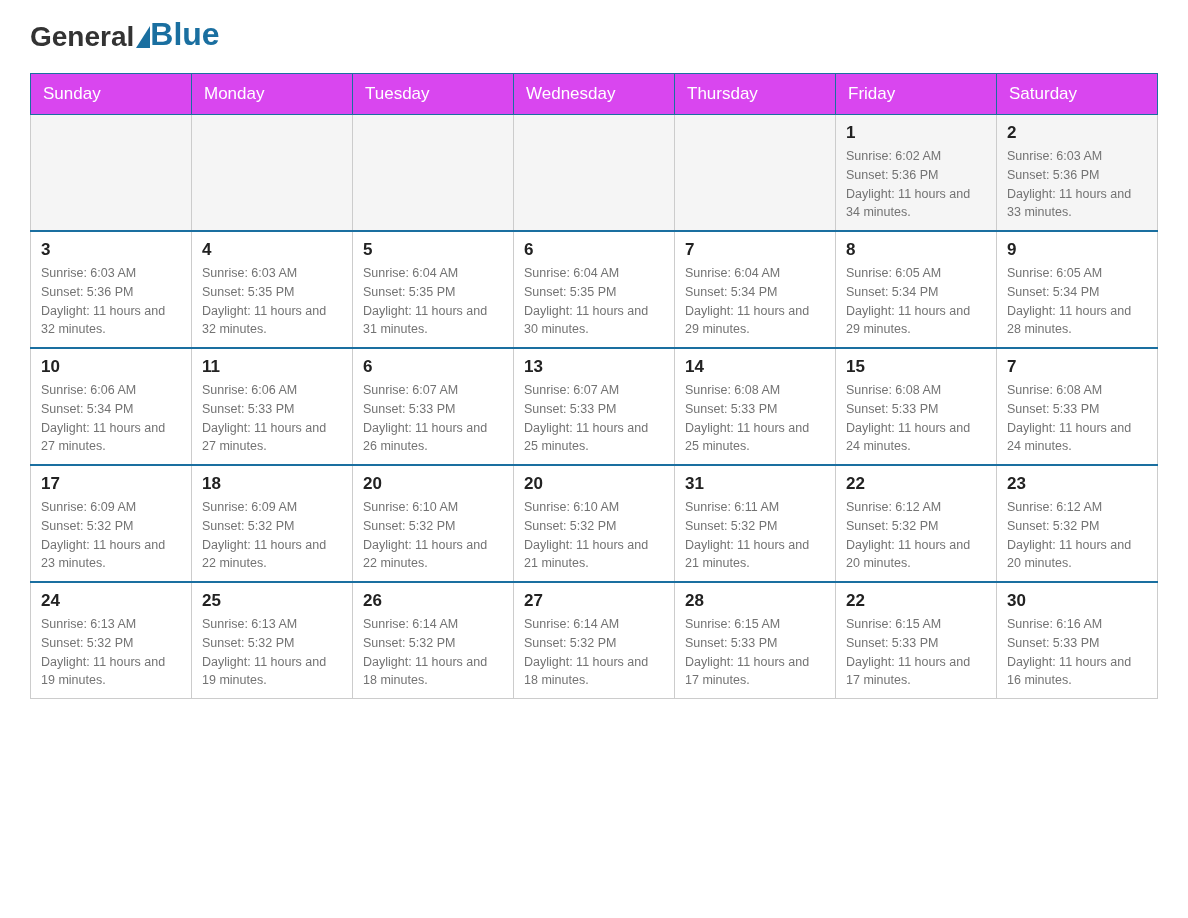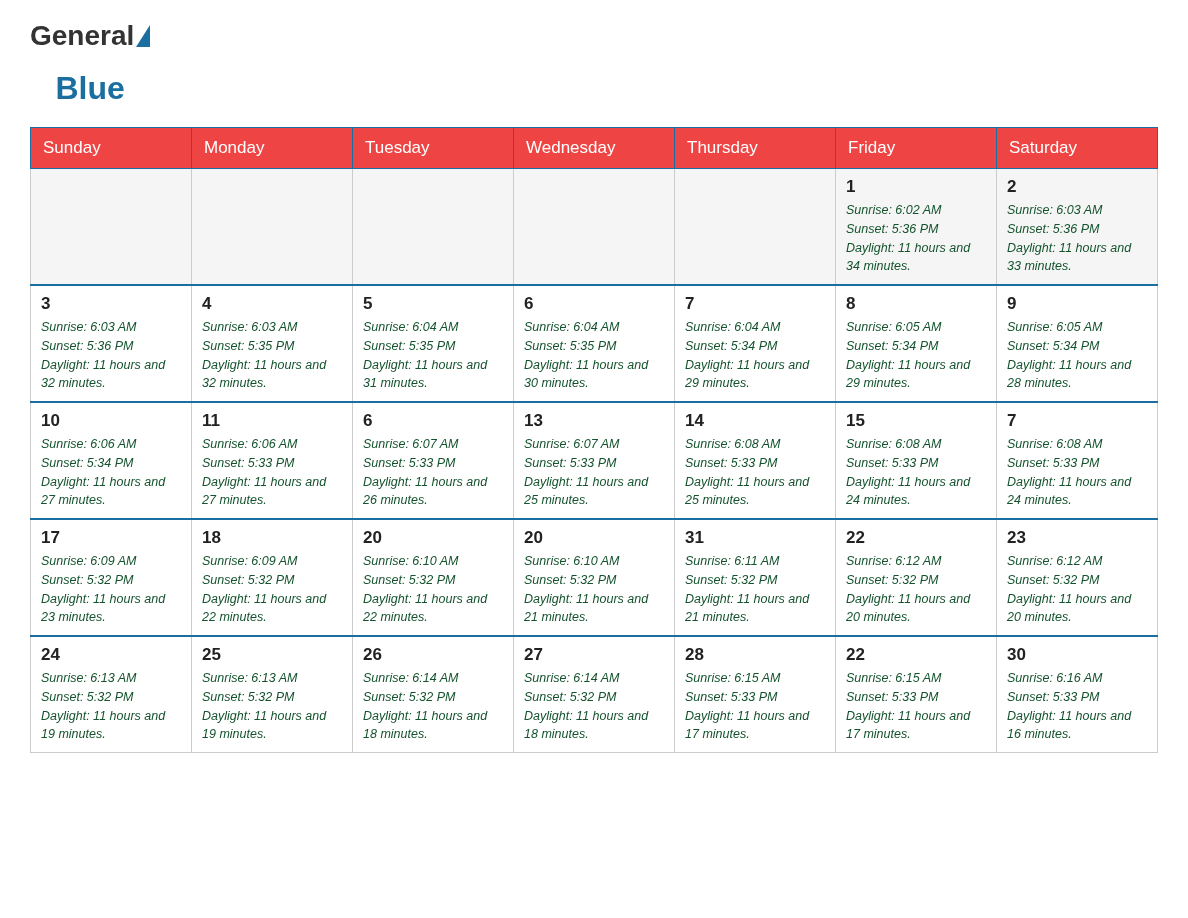--- a/index.html
+++ b/index.html
@@ -10,23 +10,21 @@
       color: #333;
     }
     .header {
       display: flex;
       justify-content: space-between;
       align-items: flex-start;
       margin-bottom: 20px;
     }
     .logo {
       display: flex;
-      flex-direction: column;
       align-items: center;
-      gap: 22px;
     }
     .logo-text {
       font-size: 28px;
       font-weight: bold;
       color: #333;
       display: flex;
       align-items: center;
     }
     .logo-general { color: #333; }
     .logo-triangle {
@@ -58,21 +56,21 @@
       font-size: 22px;
       color: #555;
       margin-top: 4px;
     }
     .calendar {
       width: 100%;
       border-collapse: collapse;
       border: 1px solid #aaa;
     }
     .calendar th {
-      background: #ef4444;
+      background: #d946ef;
       color: #fff;
       text-align: left;
       padding: 10px 12px;
       font-size: 17px;
       font-weight: normal;
       border: 1px solid #1a6fa0;
     }
     .calendar td {
       vertical-align: top;
       padding: 8px 10px;
@@ -88,23 +86,22 @@
     }
     .day-number {
       font-size: 17px;
       font-weight: bold;
       color: #222;
       display: block;
       margin-bottom: 4px;
     }
     .day-info {
       font-size: 12.5px;
-      color: #14532d;
+      color: #737373;
       line-height: 1.5;
-      font-style: italic;
     }
     .empty-cell {
       background: #f9f9f9;
     }
     .row-divider {
       border-top: 2px solid #1a6fa0;
     }
   </style>
 </head>
 <body>

